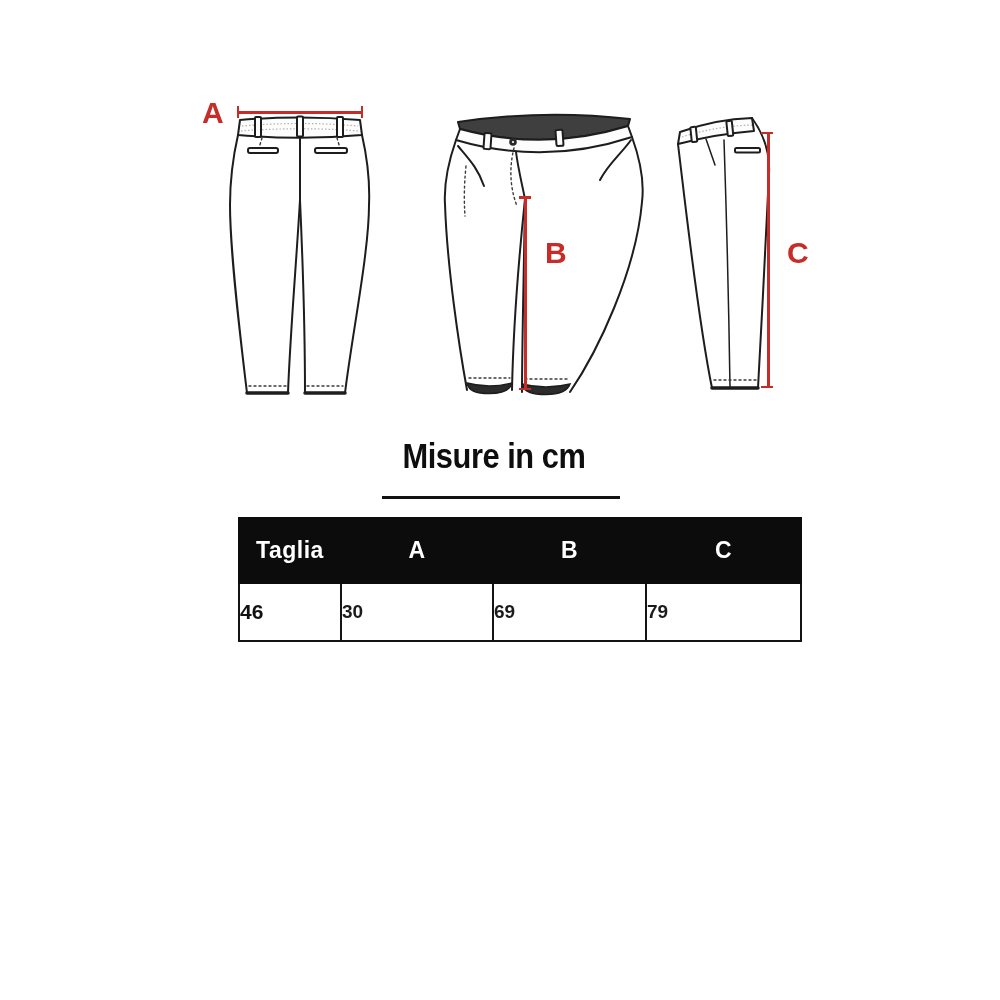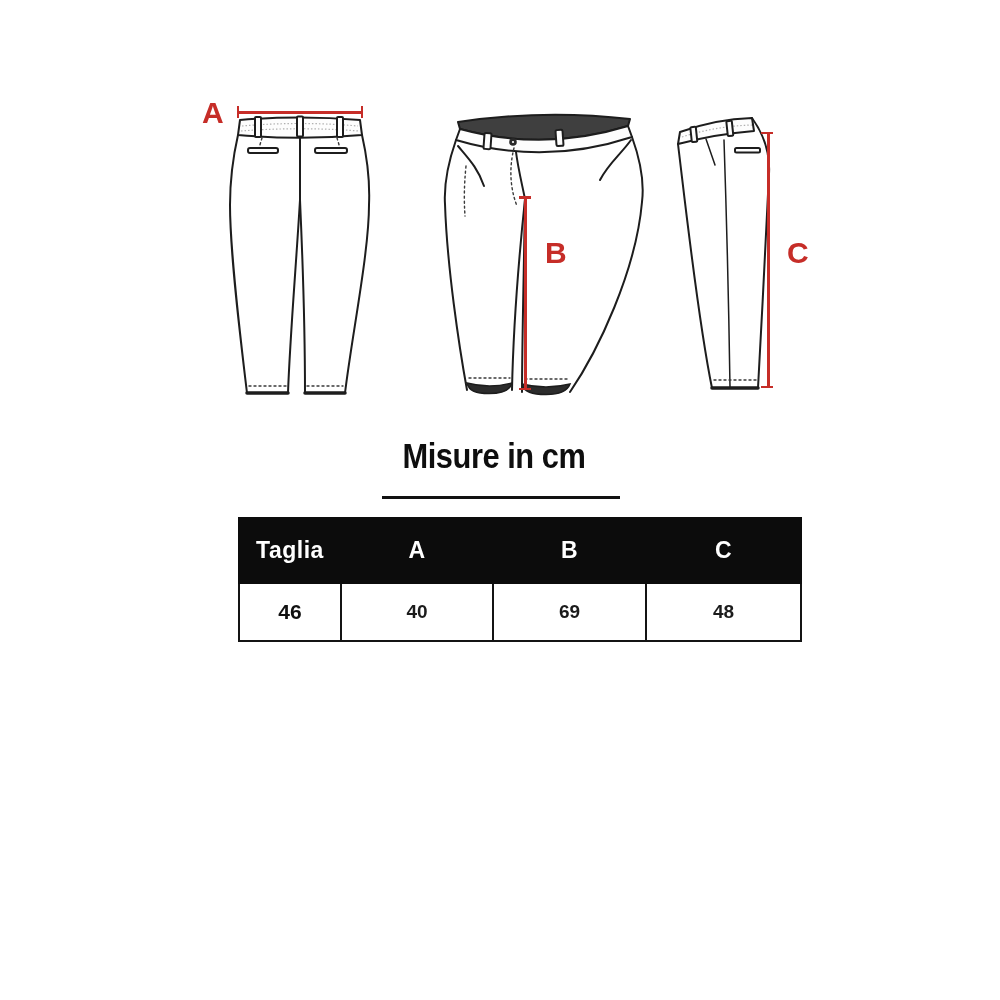--- a/index.html
+++ b/index.html
@@ -48,21 +48,21 @@
     border-collapse:collapse;table-layout:fixed;
   }
   table.size-table th{
     background:var(--table-header-bg);color:var(--table-header-text);
     border:2px solid var(--table-header-bg);
     height:65px;font-size:23px;font-weight:700;vertical-align:middle;
     letter-spacing:0.5px;
   }
   table.size-table td{
     border:2px solid #141414;height:58px;
-    text-align:center;vertical-align:middle;
+    vertical-align:middle;
     font-size:19px;font-weight:700;color:#1b1b1b;background:#fff;
   }
   table.size-table td.size-col{font-size:21px;font-weight:700;color:#111;}
 </style>
 </head>
 <body>
 
 <div class="canvas">
 
   <div class="abs measure-label" style="left:202px;top:98px;">A</div>
@@ -173,20 +173,20 @@
       <tr>
         <th>Taglia</th>
         <th>A</th>
         <th>B</th>
         <th>C</th>
       </tr>
     </thead>
     <tbody>
       <tr>
         <td class="size-col">46</td>
-        <td>40</td>
+        <td>30</td>
         <td>69</td>
-        <td>48</td>
+        <td>79</td>
       </tr>
     </tbody>
   </table>
 
 </div>
 
 </body></html>

